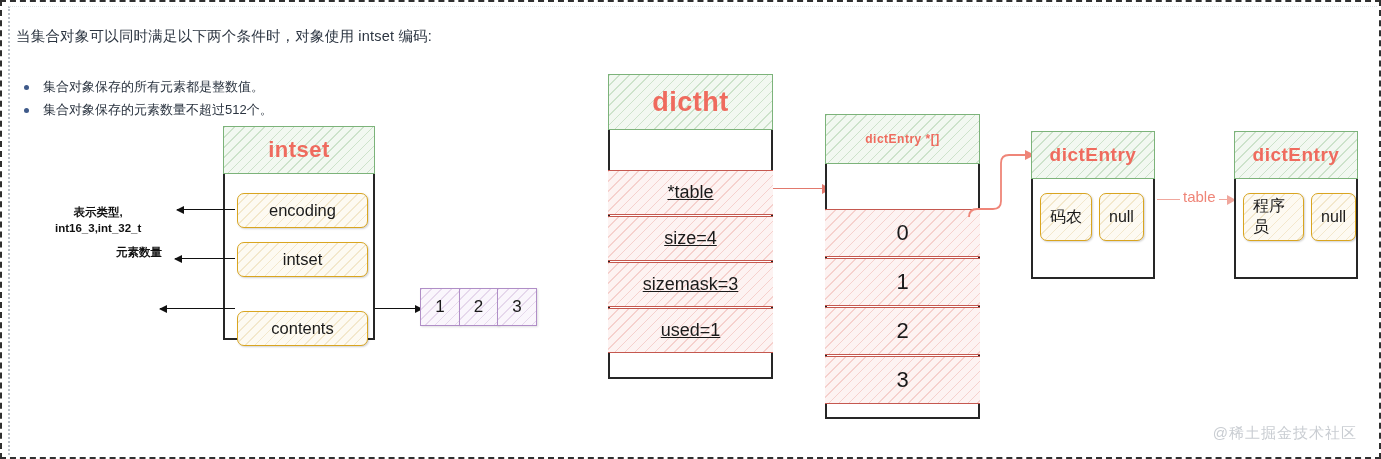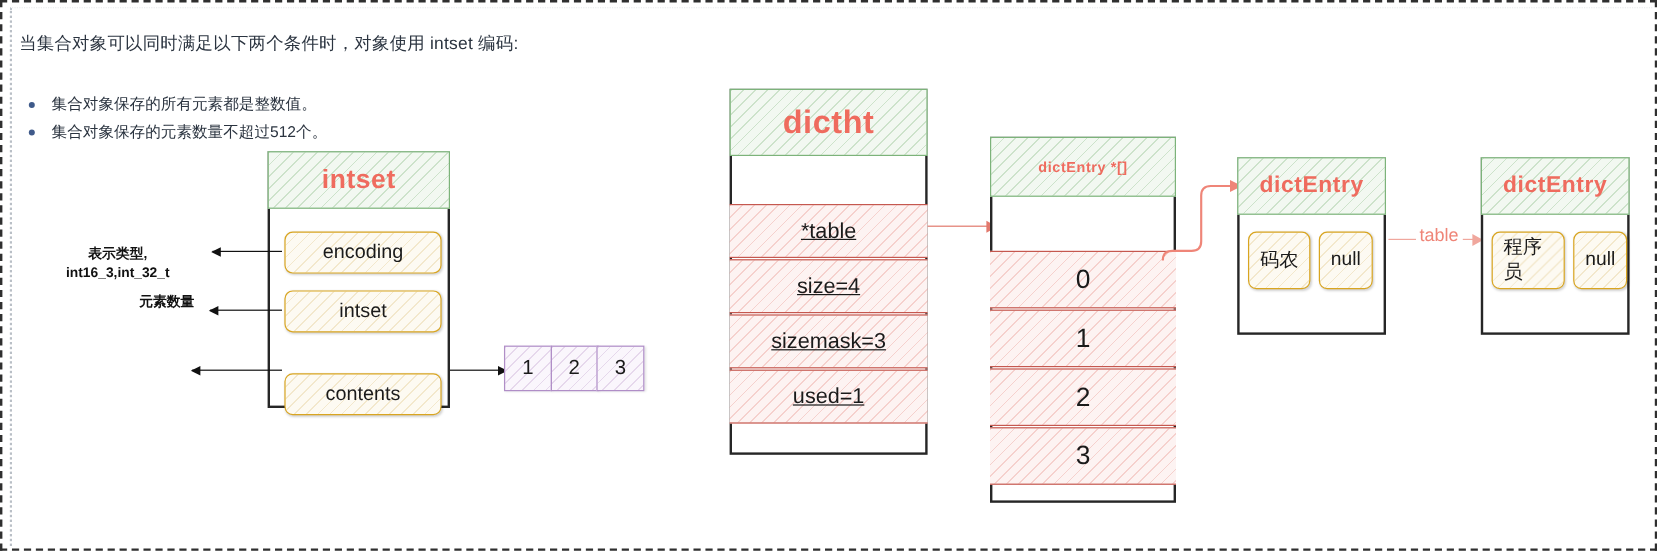--- a/index.html
+++ b/index.html
@@ -412,13 +412,14 @@
   <div id="next-label">table</div>
 
   <div class="struct entry-box" id="entry2">
     <div class="struct-title hatch-green entry-title">dictEntry</div>
     <div class="entry-fields">
       <div class="entry-cell hatch-cream">程序员</div>
       <div class="entry-cell hatch-cream">null</div>
     </div>
   </div>
 
+  <div id="watermark">@稀土掘金技术社区</div>
 </div>
 
 </body></html>

